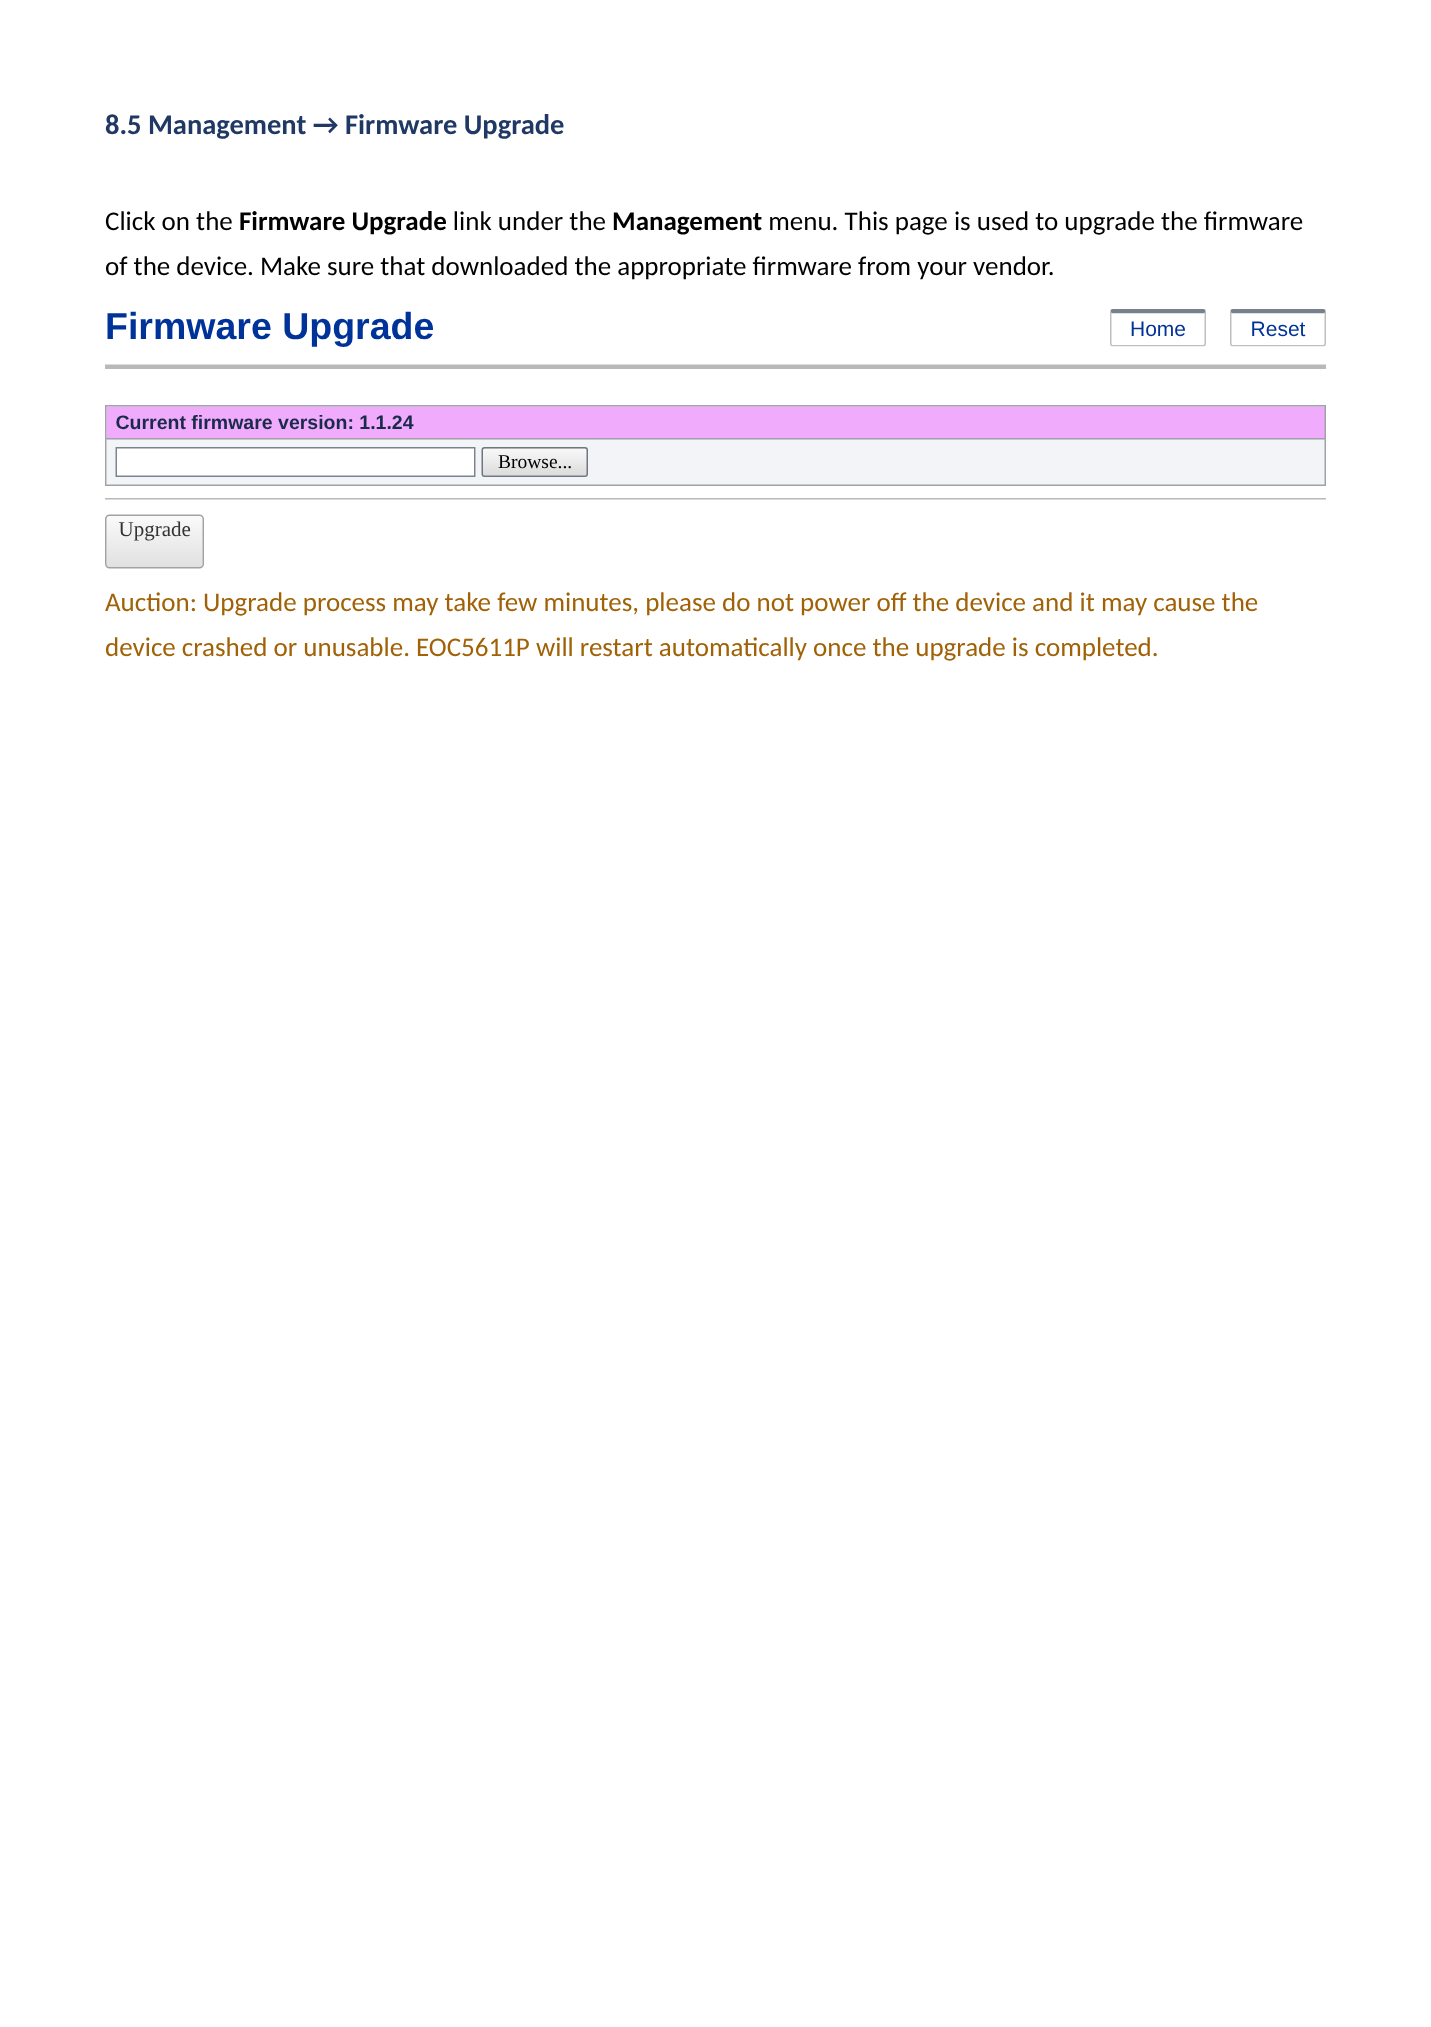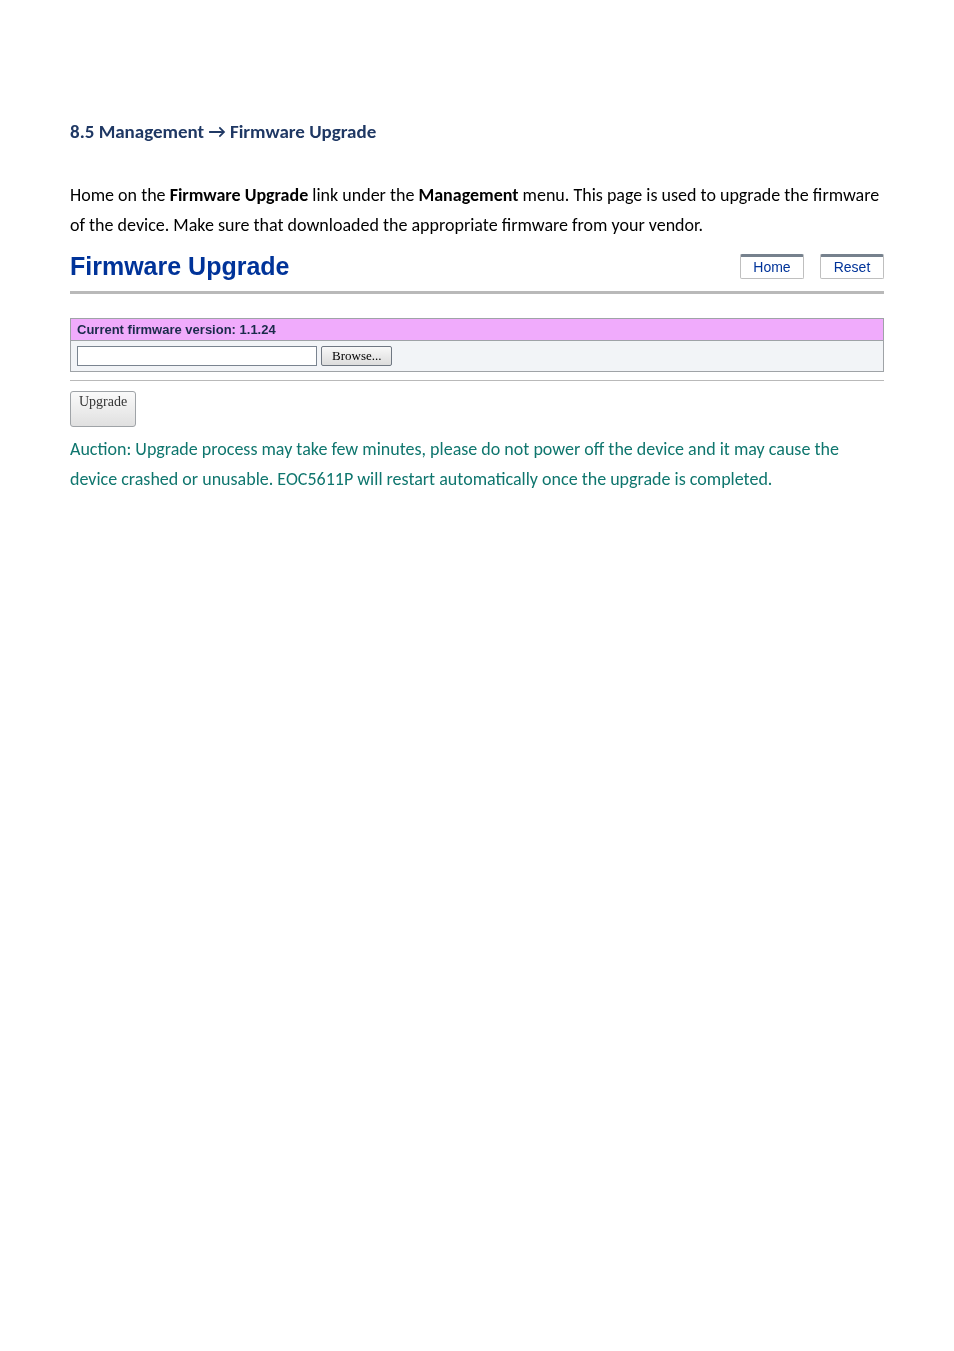--- a/index.html
+++ b/index.html
@@ -3,21 +3,21 @@
 <meta charset="utf-8">
 <style>
   body {
     margin: 0;
     padding: 0;
     background: #ffffff;
     font-family: Calibri, Arial, sans-serif;
     width: 954px;
   }
   .page {
-    padding: 120px 70px 40px 70px;
+    padding: 72px 70px 40px 70px;
   }
   .section-heading {
     font-weight: bold;
     font-size: 19px;
     color: #1f3864;
     margin-bottom: 38px;
   }
   .body-text {
     font-size: 18px;
     color: #000;
@@ -126,34 +126,34 @@
     font-size: 14px;
     color: #333;
     background: linear-gradient(#fafafa, #e0e0e0);
     border: 1px solid #9fa3a7;
     border-radius: 3px;
     line-height: 20px;
     box-sizing: border-box;
   }
   .footer-text {
     font-size: 18px;
-    color: #0f766e;
+    color: #a16207;
     line-height: 1.65;
     margin-top: 8px;
   }
 </style>
 </head>
 <body>
 
 <div class="page">
 
   <div class="section-heading">8.5 Management → Firmware Upgrade</div>
 
   <div class="body-text">
-    <span>Home on the </span><span class="bold">Firmware Upgrade</span><span> link under the </span><span class="bold">Management</span><span> menu. This page is used to upgrade the firmware of the device. Make sure that downloaded the appropriate firmware from your vendor.</span>
+    <span>Click on the </span><span class="bold">Firmware Upgrade</span><span> link under the </span><span class="bold">Management</span><span> menu. This page is used to upgrade the firmware of the device. Make sure that downloaded the appropriate firmware from your vendor.</span>
   </div>
 
   <div class="panel">
     <div class="panel-header">
       <div class="panel-title">Firmware Upgrade</div>
       <div class="nav-buttons">
         <div class="nav-btn">Home</div>
         <div class="nav-btn">Reset</div>
       </div>
     </div>

